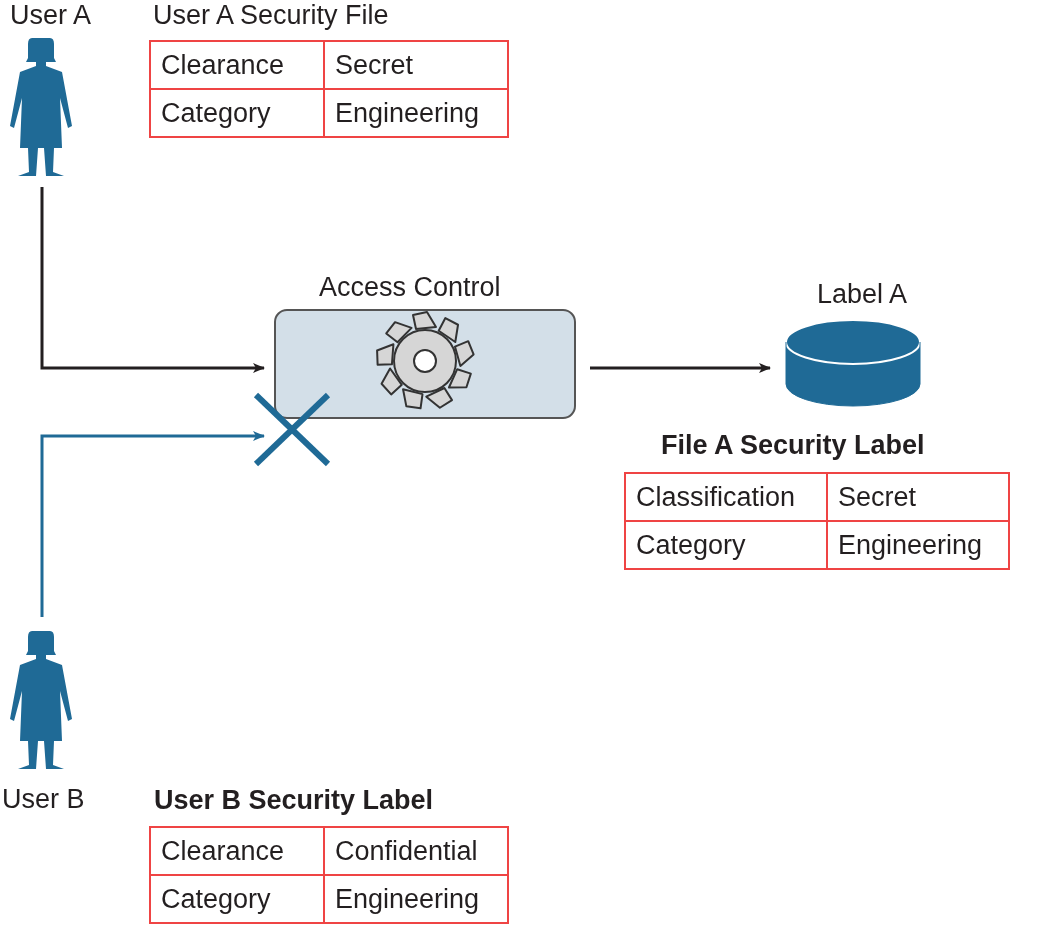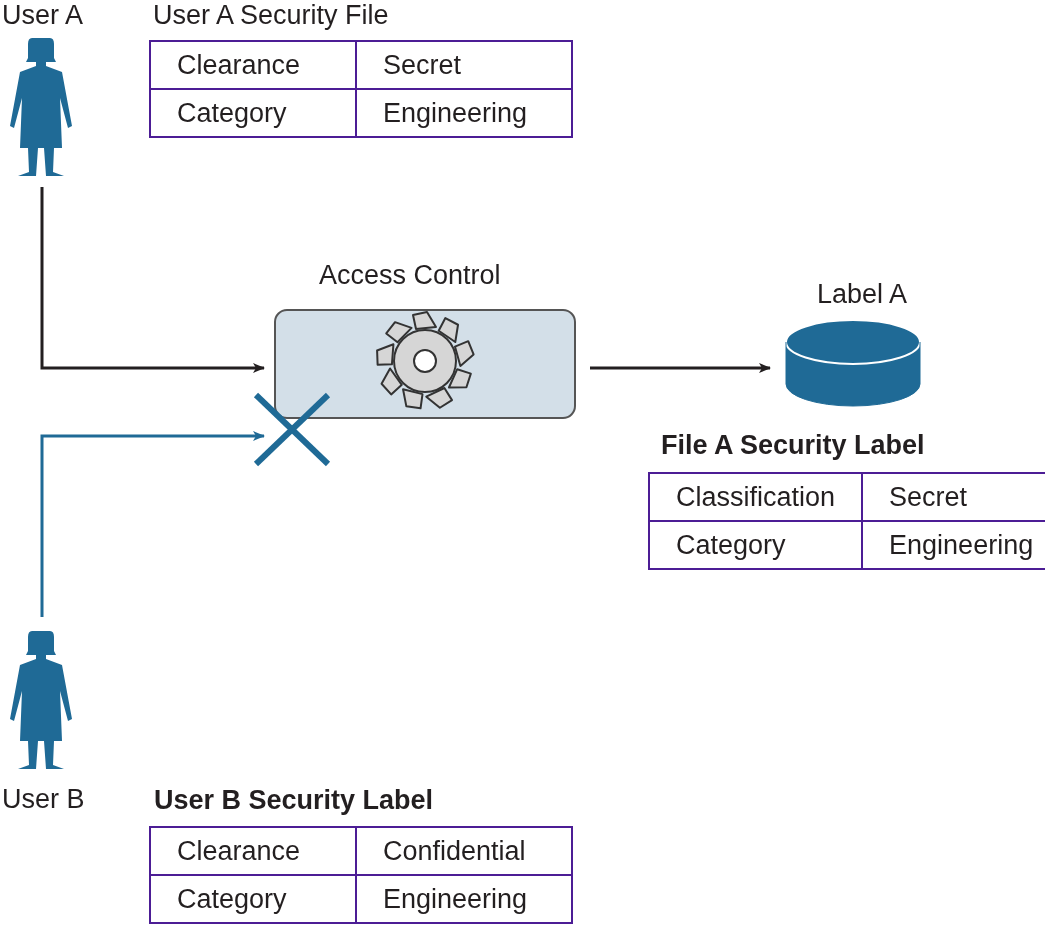--- a/index.html
+++ b/index.html
@@ -2,21 +2,21 @@
 <html><head>
   <meta charset="utf-8">
   <style>
     html, body { margin: 0; padding: 0; background: #ffffff; }
     body { width: 1045px; height: 928px; position: relative; overflow: hidden;
            font-family: "Liberation Sans", sans-serif; color: #231f20; }
     .abs { position: absolute; }
     .lbl { font-size: 27px; white-space: nowrap; line-height: 1; }
     svg.canvas { position: absolute; left: 0; top: 0; }
     table.sec { position: absolute; border-collapse: collapse; font-size: 27px; }
-    table.sec td { border: 2px solid #4c1d95; padding: 0 26px; height: 46px; white-space: nowrap; margin-left: 19px; }
+    table.sec td { border: 2px solid #ef4444; padding: 0 10px; height: 46px; white-space: nowrap; margin-left: 19px; }
     .figure { position: absolute; width: 70px; height: 140px; }
   </style>
 </head>
 <body>
 
 <svg class="canvas" width="1045" height="928">
   <defs>
     <marker id="arrBlack" markerWidth="12" markerHeight="10" refX="11" refY="5" orient="auto" markerUnits="userSpaceOnUse">
       <path d="M0,0 L12,5 L0,10 L3,5 Z" fill="#231f20"></path>
     </marker>
@@ -54,43 +54,43 @@
 
   <line x1="590" y1="368" x2="770" y2="368" stroke="#231f20" stroke-width="3" marker-end="url(#arrBlack)"></line>
 
   <g>
     <path d="M786,342 L786,384 A67,22 0 0 0 920,384 L920,342 Z" fill="#1f6a96"></path>
     <ellipse cx="853" cy="342" rx="67" ry="22" fill="#1f6a96" stroke="#ffffff" stroke-width="2"></ellipse>
     <path d="M786,342 L786,384 A67,22 0 0 0 920,384 L920,342" fill="none" stroke="#1f6a96" stroke-width="1"></path>
   </g>
 </svg>
 
-<div class="abs lbl" style="left:2px; top:2px;">User A</div>
+<div class="abs lbl" style="left:10px; top:2px;">User A</div>
 <svg class="figure" style="left:6px; top:36px;" viewBox="0 0 70 140">
   <path fill="#1f6a96" d="M26,2 L44,2 Q48,2 48,8 L48,22 L50,26 L40,26 L40,30 L56,36 L66,90 L62,92 L54,62 L56,112 L48,112 L47,136 L58,140 L40,140 L38,112 L32,112 L30,140 L12,140 L23,136 L22,112 L14,112 L16,62 L8,92 L4,90 L14,36 L30,30 L30,26 L20,26 L22,22 L22,8 Q22,2 26,2 Z"></path>
 </svg>
 <div class="abs lbl" style="left:153px; top:2px;">User A Security File</div>
 <table class="sec" style="left:149px; top:40px;">
   <tbody>
       <tr>
     <td style="width:152px">Clearance</td>
     <td style="width:162px">Secret</td>
   </tr>
   <tr>
     <td>Category</td>
     <td>Engineering</td>
   </tr>
 </tbody>
   </table>
 
-<div class="abs lbl" style="left:319px; top:262px;">Access Control</div>
+<div class="abs lbl" style="left:319px; top:274px;">Access Control</div>
 
 <div class="abs lbl" style="left:817px; top:281px;">Label A</div>
 <div class="abs lbl" style="left:661px; top:432px;font-weight:bold;">File A Security Label</div>
-<table class="sec" style="left:648px; top:472px;">
+<table class="sec" style="left:624px; top:472px;">
   <tbody>
       <tr>
     <td style="width:180px">Classification</td>
     <td style="width:160px">Secret</td>
   </tr>
   <tr>
     <td>Category</td>
     <td>Engineering</td>
   </tr>
 </tbody>

